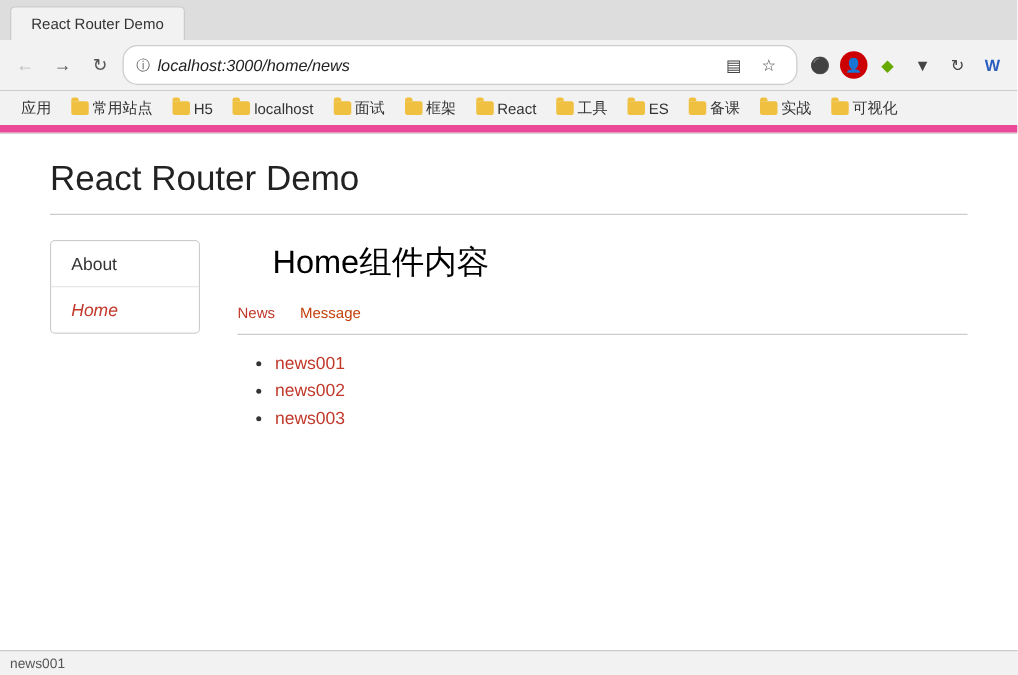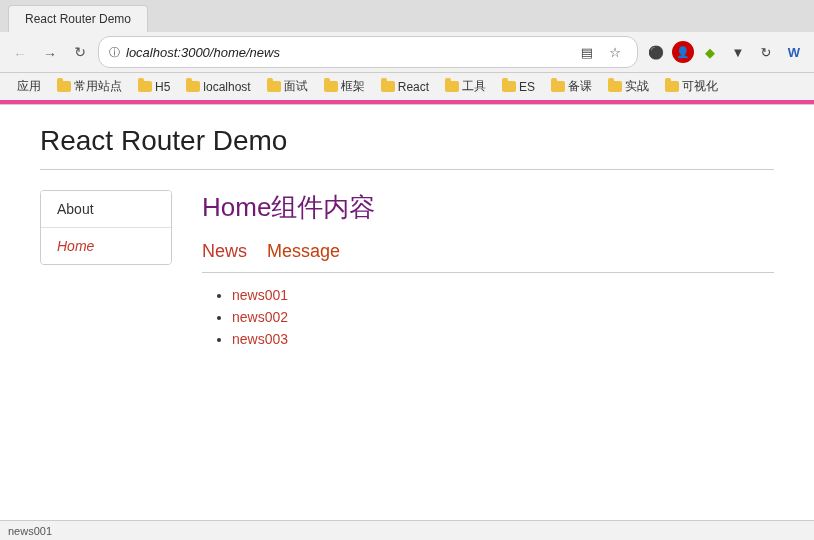--- a/index.html
+++ b/index.html
@@ -104,21 +104,21 @@
       align-items: center;
       justify-content: center;
       border-radius: 4px;
       font-size: 13px;
       color: #444;
     }
 
     
     .bookmarks-bar {
       background: #f2f2f2;
-      border-bottom: 4px solid #ec4899;
+      border-bottom: 6px solid #ec4899;
       padding: 3px 8px;
       display: flex;
       align-items: center;
       gap: 4px;
       overflow: hidden;
     }
 
     .bookmark-item {
       display: flex;
       align-items: center;
@@ -170,21 +170,21 @@
       margin-bottom: 20px;
     }
 
     .main-layout {
       display: flex;
       gap: 0;
     }
 
     
     .sidebar-nav {
-      width: 132px;
+      width: 120px;
       border: 1px solid #ccc;
       border-radius: 4px;
       overflow: hidden;
       align-self: flex-start;
     }
 
     .sidebar-nav-item {
       display: block;
       padding: 10px 16px;
       font-size: 14px;
@@ -206,32 +206,33 @@
 
     
     .main-area {
       flex: 1;
       padding-left: 30px;
     }
 
     .component-title {
       font-size: 26px;
       font-weight: 300;
-      color: #701a75;
+      color: #000000;
       margin-bottom: 16px;
+      margin-left: 28px;
     }
 
     .sub-nav {
       display: flex;
       gap: 20px;
       margin-bottom: 10px;
     }
 
     .sub-nav-link {
-      font-size: 18px;
+      font-size: 12px;
       text-decoration: none;
       color: #333;
       cursor: pointer;
     }
 
     .sub-nav-link.active {
       color: #c0392b;
     }
 
     .sub-nav-link.inactive {

